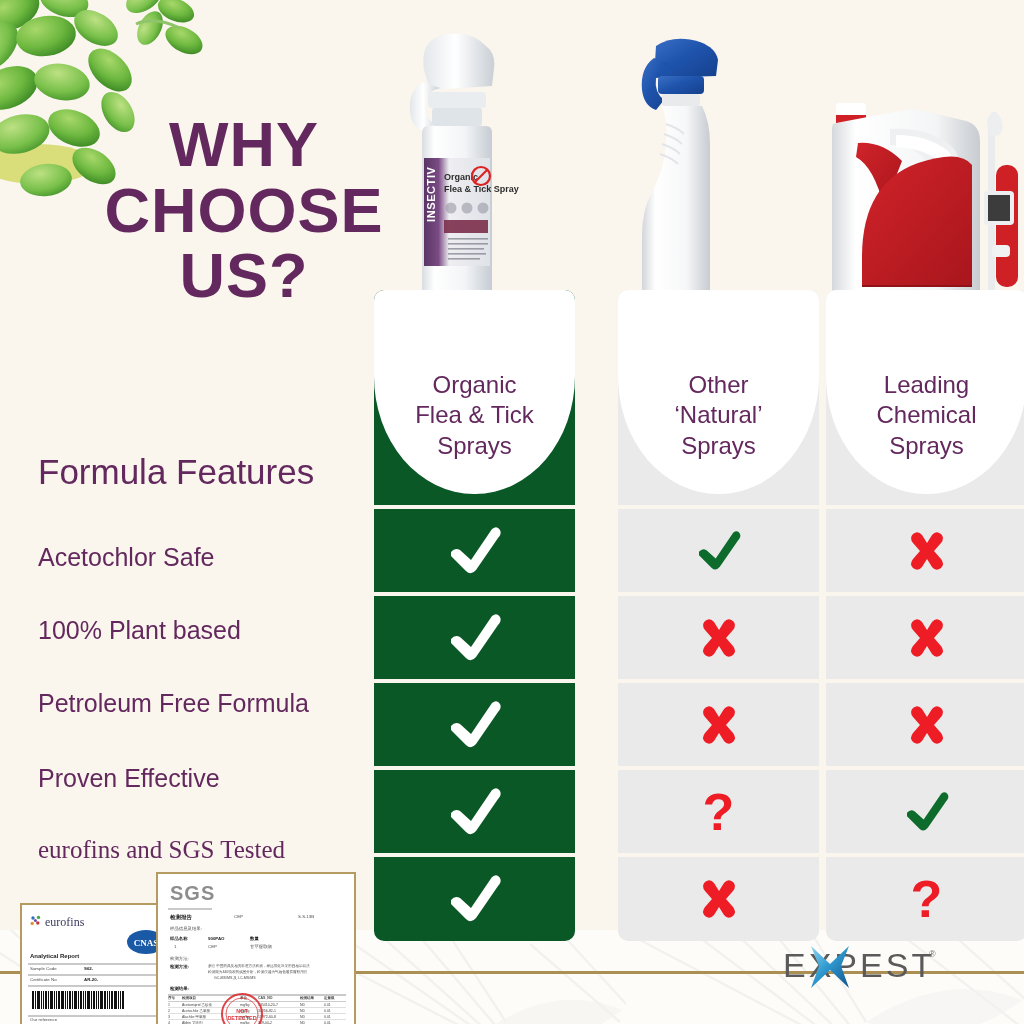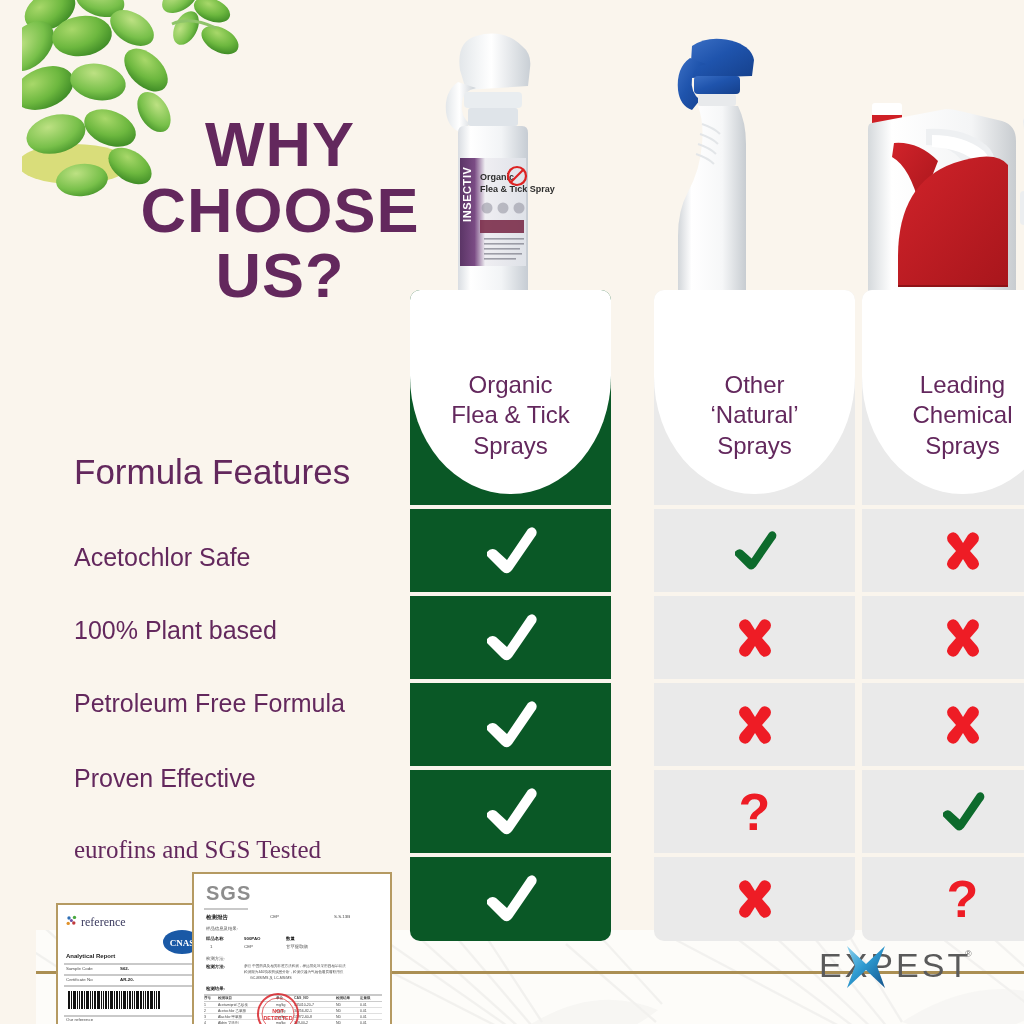--- a/index.html
+++ b/index.html
@@ -3,21 +3,21 @@
 <meta charset="utf-8">
 <style>
   html,body{margin:0;padding:0;}
   body{
     width:1024px;height:1024px;
     background:#faf5ed;
     font-family:"Liberation Sans", sans-serif;
     overflow:hidden;
     position:relative;
   }
-  .stage{position:absolute;inset:0;margin-left:36px;}
+  .stage{position:absolute;inset:0;}
 
   
   .footer-band{
     position:absolute;left:0;right:0;top:930px;height:94px;
     background:#fdfcf9;overflow:hidden;
   }
   .wm{position:absolute;opacity:.16;}
   .wm svg{display:block;}
   .gold-rule{
     position:absolute;left:0;right:0;top:971px;height:3px;
@@ -478,21 +478,21 @@
     <div style="position:absolute;left:8px;top:8px;display:flex;align-items:center;gap:3px;">
       <span>
         <svg width="12" height="12" viewBox="0 0 12 12">
           <circle cx="3" cy="3" r="1.7" fill="#2f6fb5"></circle>
             <circle cx="8.5" cy="2.4" r="1.7" fill="#49a83f"></circle>
           <circle cx="2.2" cy="8.4" r="1.7" fill="#e0922c"></circle>
             <circle cx="7.8" cy="8" r="1.7" fill="#c13b3b"></circle>
           <circle cx="5.4" cy="5.4" r="1.5" fill="#6c4fa3"></circle>
         </svg>
       </span>
-      <span style="font-size:12px;color:#3a3a5e;font-family:'Liberation Serif',serif;">reference</span>
+      <span style="font-size:12px;color:#3a3a5e;font-family:'Liberation Serif',serif;">eurofins</span>
     </div>
     <div style="position:absolute;left:104px;top:24px;">
       <svg width="40" height="26" viewBox="0 0 40 26">
         <ellipse cx="20" cy="13" rx="19" ry="12" fill="#1a59a6"></ellipse>
         <text x="20" y="17" text-anchor="middle" fill="#fff" font-size="9" font-weight="bold" font-family="Liberation Serif, serif">CNAS</text>
       </svg>
     </div>
     <div class="cert-txt cert-bold" style="left:8px;top:48px;font-size:6px;">Analytical Report</div>
     <div class="cert-line" style="left:6px;top:58px;width:160px;"></div>
     <div class="cert-txt" style="left:8px;top:61px;">Sample Code</div>

